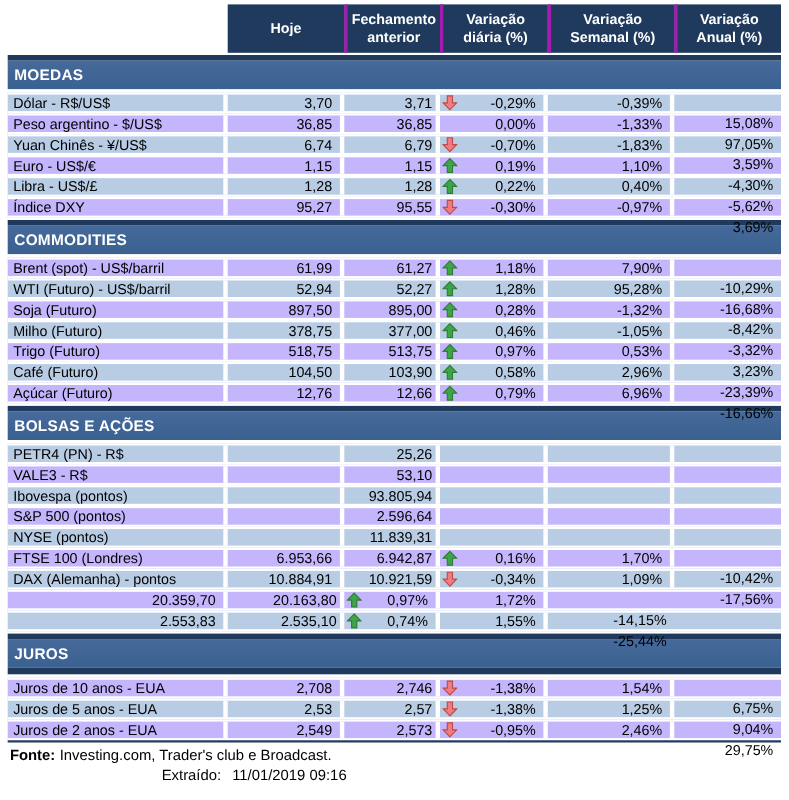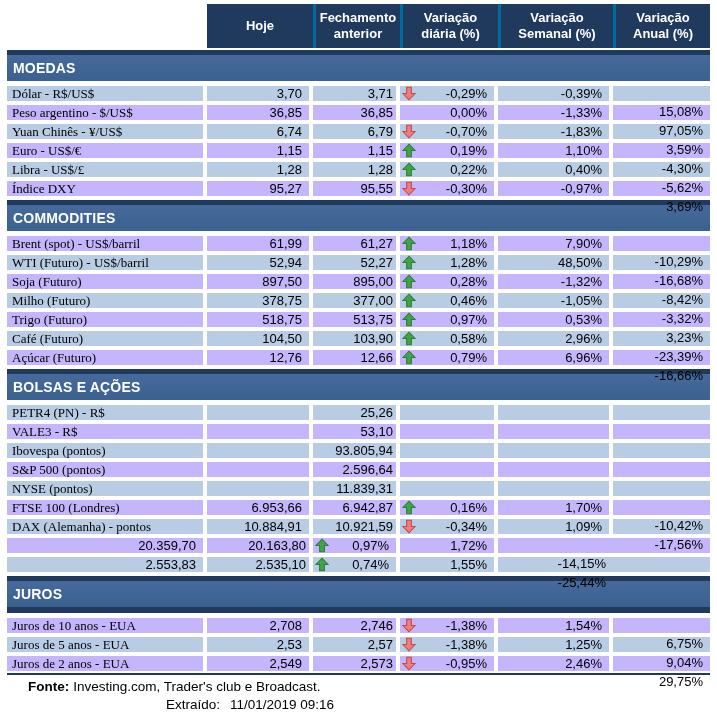--- a/index.html
+++ b/index.html
@@ -2,34 +2,34 @@
 <html><head>
 <meta charset="utf-8">
 <style>
   html,body{margin:0;padding:0;background:#fff;}
   body{width:717px;height:727px;overflow:hidden;font-family:"Liberation Sans","DejaVu Sans",sans-serif;color:#000;}
   .sheet{width:703px;margin:4px 0 0 7px;}
   .grid6{display:grid;grid-template-columns:200px 106px 87px 98px 115px 97px;}
   .header-row{height:44px;}
   .hcell{background:#1F3A5C;color:#fff;font-weight:bold;font-size:13px;display:flex;align-items:center;justify-content:center;text-align:center;line-height:16px;padding:0 2px;box-sizing:border-box;}
   .hlabel{background:transparent;}
-  .hsep{border-left:3px solid #0369a1;}
+  .hsep{border-left:3px solid #a21caf;}
   .band{border-top:5px solid #1F3A5C;margin:2px 0 3px 0;background:linear-gradient(180deg,#466A9B 0%,#3A6190 100%);color:#fff;font-weight:bold;font-size:14px;line-height:26px;height:26px;padding-left:6px;letter-spacing:.2px;}
   .band-last{border-bottom:6px solid #1F3A5C;}
   .row{height:19px;box-sizing:border-box;border-top:2px solid #fff;border-bottom:2px solid #fff;background:#c4b5fd;}
   .row.shaded{background:#B8CCE4;}
   .c{box-sizing:border-box;font-size:13px;line-height:15px;height:15px;overflow:hidden;white-space:nowrap;border-right:4px solid #fff;}
   .c.last{border-right:none;margin-top:18px;}
-  .c.lbl{padding-left:5px;text-align:left;font-family:Liberation Serif, serif;}
+  .c.lbl{padding-left:5px;text-align:left;}
   .c.num{text-align:right;padding-right:7px;}
   .c.fech{padding-right:3px;}
   .c.vard{display:flex;justify-content:space-between;align-items:flex-start;padding-right:7px;padding-left:2px;}
   .arr{width:15px;height:15px;display:inline-flex;align-items:center;}
   .bottom-line{height:2px;background:#1F3A5C;}
-  .footer{margin-top:3px;font-size:13.5px;margin-left:19px;}
+  .footer{margin-top:3px;font-size:13.5px;}
   .f1{line-height:18px;padding-left:2px;}
   .f1 .b{font-weight:bold;margin-right:4px;}
   .f2{line-height:18px;padding-left:140px;}
   .f2 .lab{margin-right:10px;}
 </style>
 </head>
 <body>
 
 <div class="sheet">
 
@@ -151,21 +151,21 @@
         <div class="c num">52,94</div>
         <div class="c num fech">52,27</div>
         <div class="c vard">
           <span class="arr">
             <svg width="14" height="15" viewBox="0 0 16 16">
               <path d="M8 0.8 L15 8 H10.7 V15.2 H5.3 V8 H1 Z" fill="#3FA449" stroke="#2E7D36" stroke-width="1.2"></path>
             </svg>
           </span>
           <span>1,28%</span>
         </div>
-        <div class="c num">48,50%</div>
+        <div class="c num">95,28%</div>
         <div class="c num last">-16,68%</div>
       </div>
       <div class="row grid6">
         <div class="c lbl">Soja (Futuro)</div>
         <div class="c num">897,50</div>
         <div class="c num fech">895,00</div>
         <div class="c vard">
           <span class="arr">
             <svg width="14" height="15" viewBox="0 0 16 16">
               <path d="M8 0.8 L15 8 H10.7 V15.2 H5.3 V8 H1 Z" fill="#3FA449" stroke="#2E7D36" stroke-width="1.2"></path>

